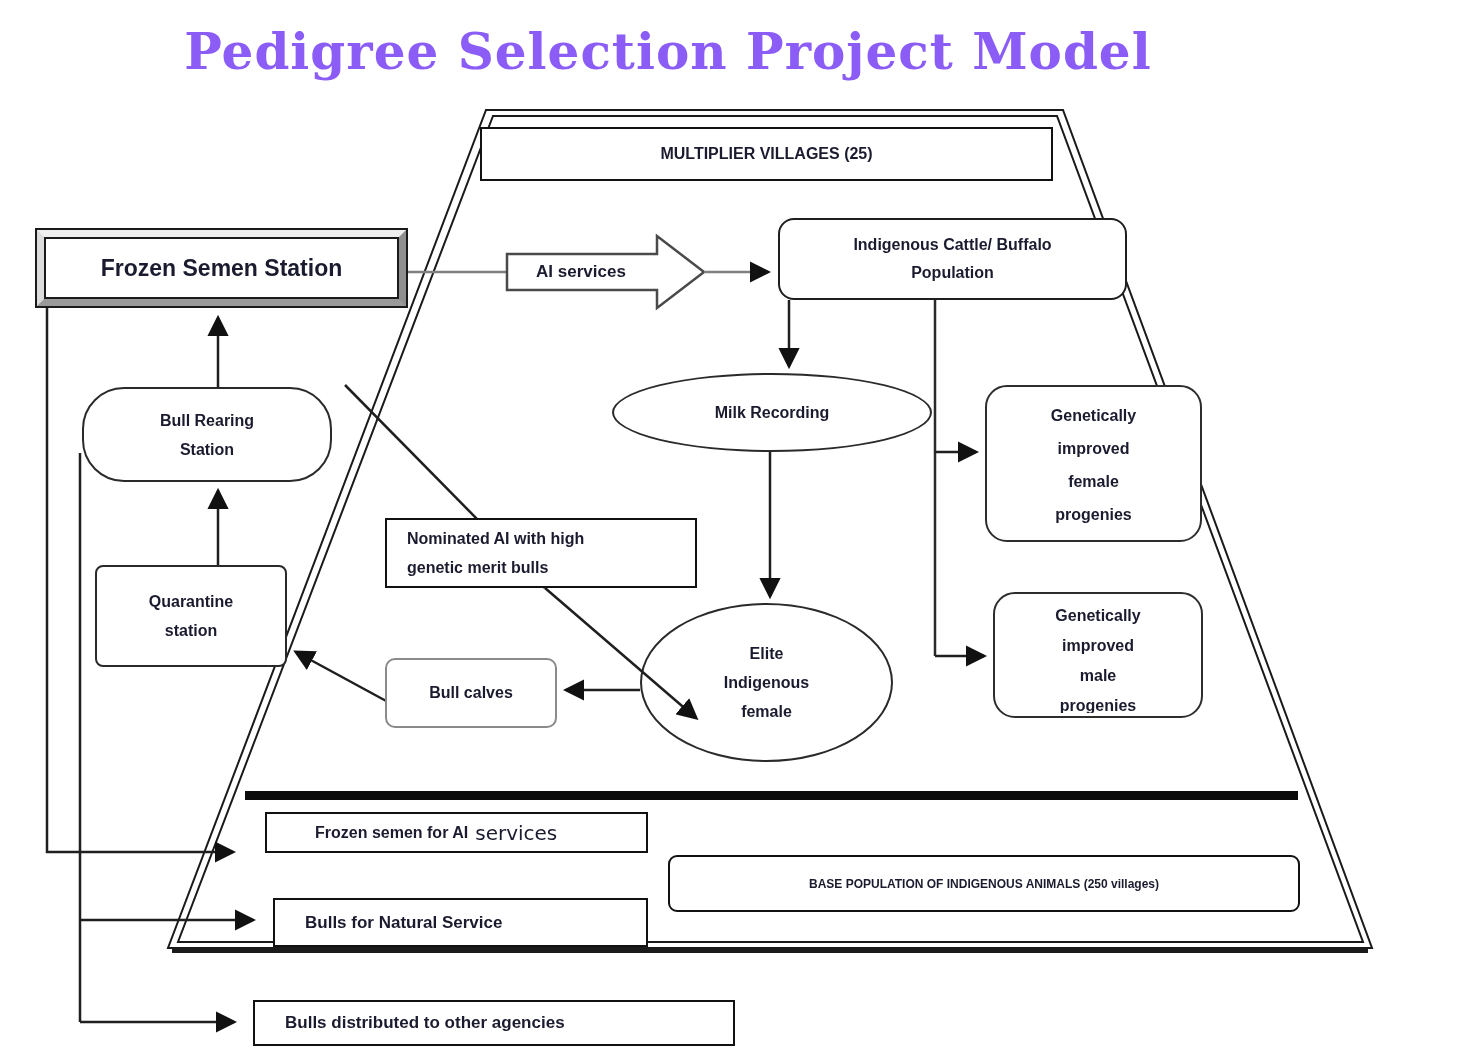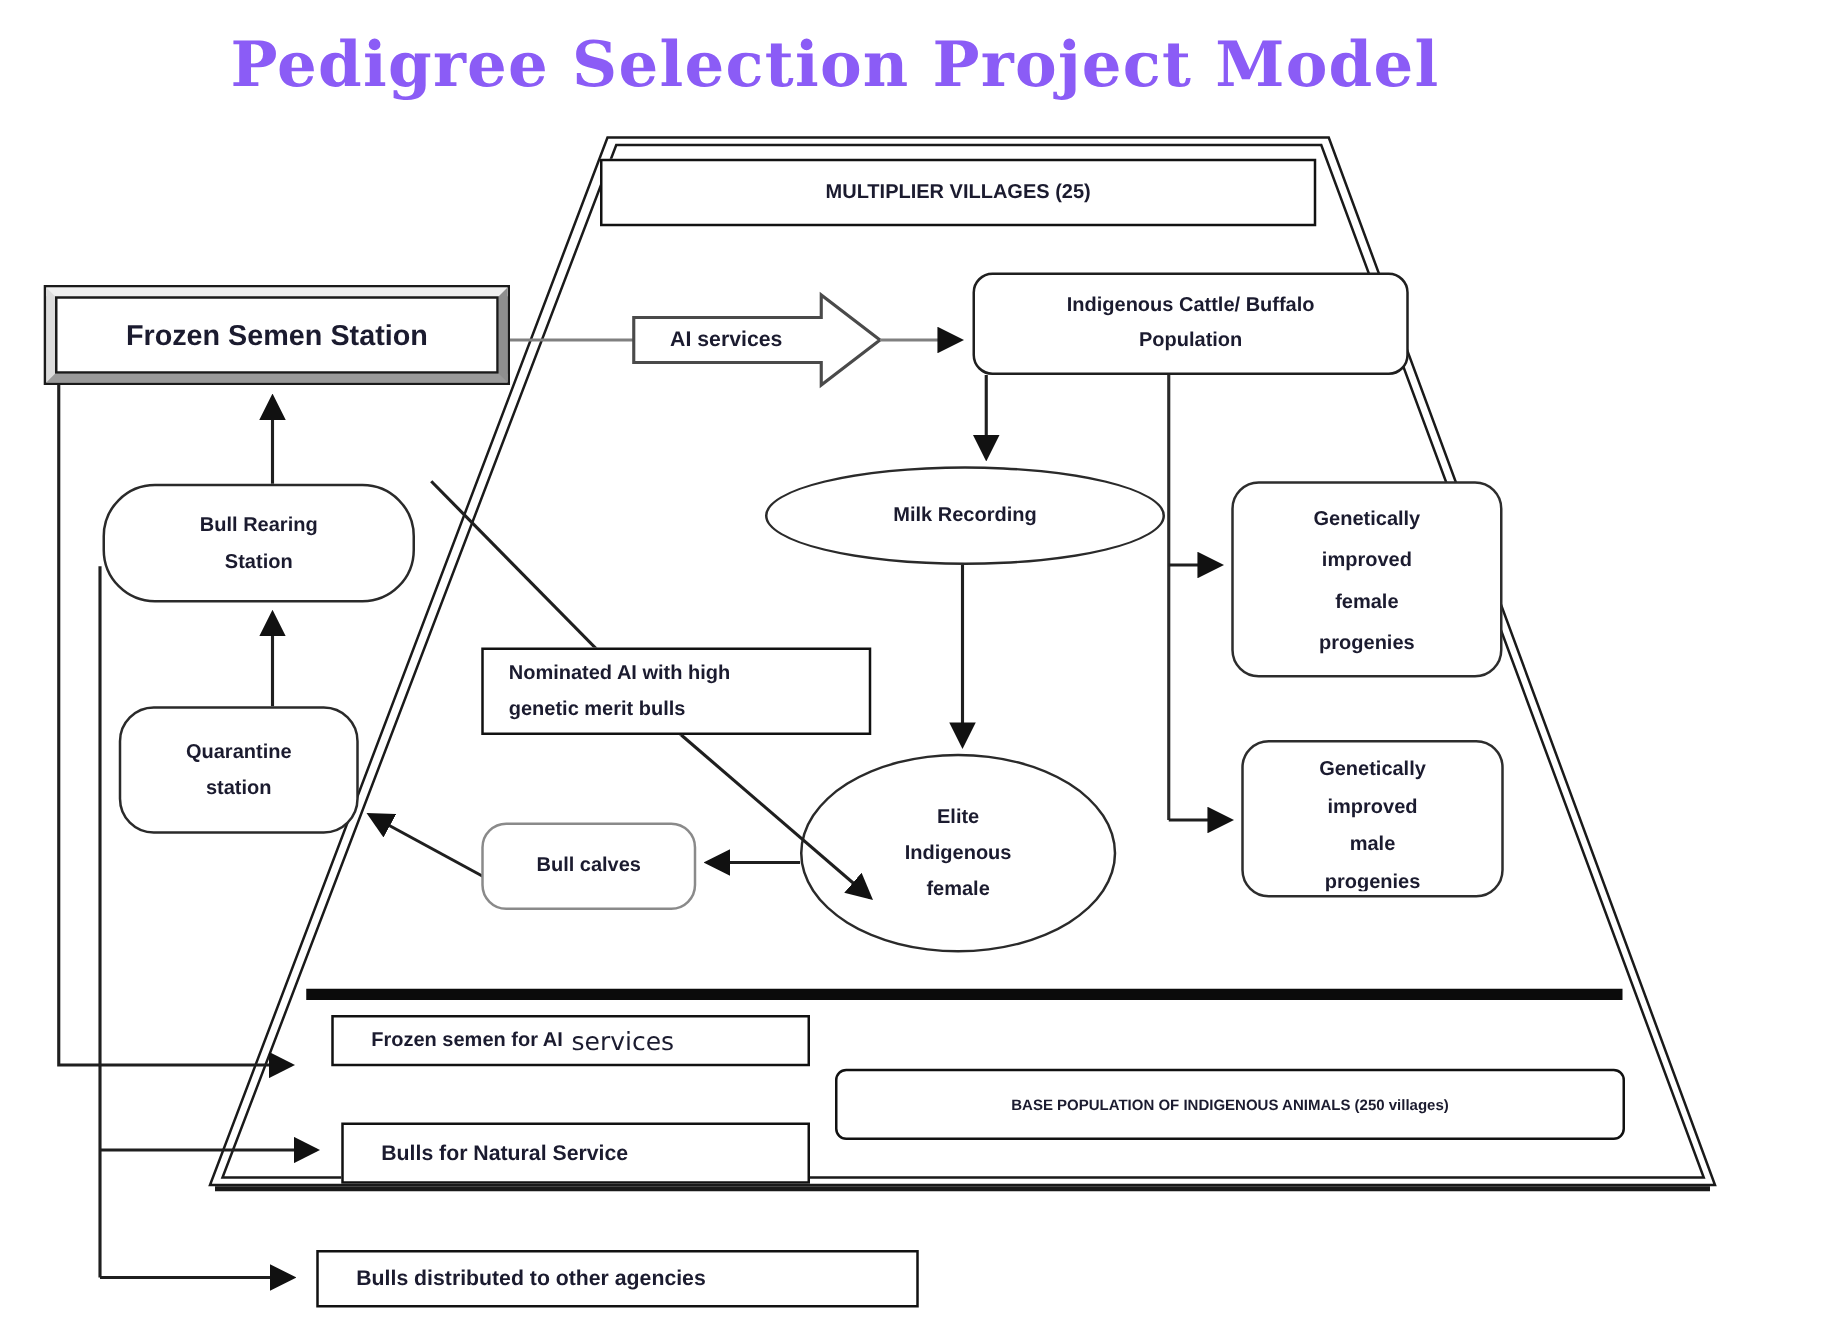--- a/index.html
+++ b/index.html
@@ -28,28 +28,28 @@
   .milk{left:612px;top:373px;width:320px;height:79px;border:2px solid #2a2a2a;border-radius:50%;}
   .fem{left:985px;top:385px;width:217px;height:157px;border:2.5px solid #2d2d2d;
        border-radius:22px;display:block;padding-top:12px;line-height:33px;}
   .male{left:993px;top:592px;width:210px;height:126px;border:2.5px solid #2d2d2d;
        border-radius:22px;display:block;}
   .male .clip{overflow:hidden;height:112px;padding-top:7px;line-height:30px;}
   .nominated{left:385px;top:518px;width:312px;height:70px;border:2.5px solid #111;
        align-items:flex-start;padding-left:20px;line-height:29px;text-align:left;}
   .elite{left:640px;top:603px;width:253px;height:159px;border:2px solid #2a2a2a;
        border-radius:50%;line-height:29px;}
-  .calves{left:385px;top:658px;width:172px;height:70px;border:2.5px solid #8a8a8a;border-radius:20px;justify-content:center;}
+  .calves{left:385px;top:658px;width:172px;height:70px;border:2.5px solid #8a8a8a;border-radius:10px;justify-content:center;}
   .quarantine{left:95px;top:565px;width:192px;height:102px;border:2px solid #2a2a2a;
-       border-radius:28px;line-height:29px;}
+       border-radius:8px;line-height:29px;}
   .rearing{left:82px;top:387px;width:250px;height:95px;border:2px solid #2a2a2a;
        border-radius:42px;line-height:29px;}
   .bulls{left:75px;top:732px;width:145px;height:65px;border:2px solid #2a2a2a;border-radius:50%;}
   .fsai{left:265px;top:812px;width:383px;height:41px;border:2.5px solid #111;
-       flex-direction:row;justify-content:flex-start;padding-left:30px;text-align:center;}
+       flex-direction:row;justify-content:flex-start;padding-left:48px;text-align:center;}
   .fsai .light{font-weight:400;font-size:20px;font-family:"DejaVu Sans",sans-serif;margin-left:7px;}
   .base{left:668px;top:855px;width:632px;height:57px;border:2.5px solid #111;
        border-radius:9px;font-size:12px;}
   .natural{left:273px;top:898px;width:375px;height:49px;border:2.5px solid #111;
        flex-direction:row;justify-content:flex-start;padding-left:30px;text-align:left;font-size:17px;}
   .distributed{left:253px;top:1000px;width:482px;height:46px;border:2.5px solid #111;
        flex-direction:row;justify-content:flex-start;padding-left:30px;text-align:left;font-size:17px;}
 </style>
 </head>
 <body>

